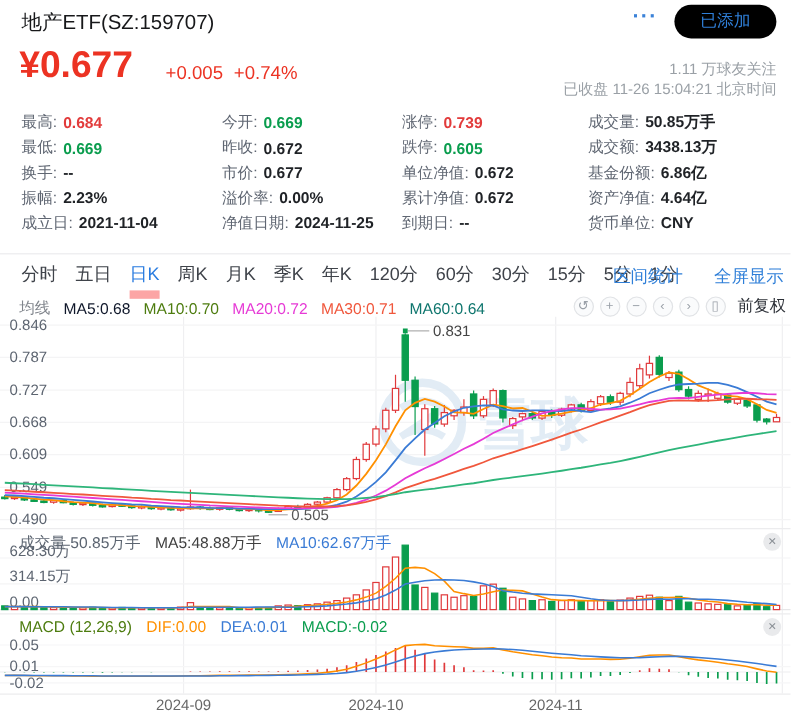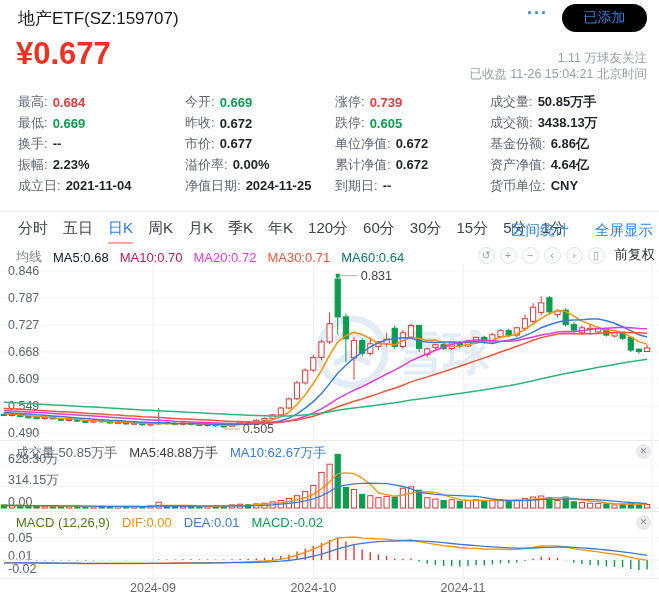--- a/index.html
+++ b/index.html
@@ -18,21 +18,21 @@
   .followers{right:12px;top:50px;font-size:12.5px;color:#9aa0a6;}
   .status{right:12px;top:66px;font-size:12.5px;color:#9aa0a6;}
   .stats-col{top:92px;display:flex;flex-direction:column;}
   .stat-row{height:20.8px;display:flex;align-items:center;font-size:13px;white-space:nowrap;}
   .stat-label{color:#5f6672;}
   .stat-value{font-weight:bold;color:#1f2226;margin-left:5px;}
   .stat-value.red{color:#e23b3b;} .stat-value.green{color:#0a9d4e;}
   .divider{left:0;top:211px;width:659px;height:1px;background:#ececee;}
   .tabs{left:18px;top:219px;display:flex;gap:15px;font-size:15px;color:#3f434a;height:25px;align-items:flex-start;}
   .tab{cursor:pointer;padding-bottom:4px;}
-  .tab.active{color:#2a7ce0;border-bottom:2px solid #fca5a5;}
+  .tab.active{color:#2a7ce0;border-bottom:7px solid #fca5a5;}
   .tab-links{right:6px;top:221px;display:flex;gap:26px;font-size:14.5px;color:#2f7fd8;}
   .tab-links span{cursor:pointer;}
   .ma-legend{left:16px;top:248px;display:flex;gap:11px;font-size:13px;align-items:center;}
   .toolbar{right:4px;top:246px;display:flex;gap:5px;align-items:center;}
   .tool-btn{width:17px;height:17px;border-radius:50%;border:1px solid #e1e3e6;background:#fafbfc;color:#9aa0a8;
             font-size:11px;line-height:14px;text-align:center;padding:0;cursor:pointer;}
   .adjust{color:#2b2f36;font-size:13.5px;margin-left:5px;}
   .panel-legend{display:flex;gap:12px;font-size:13px;align-items:center;white-space:nowrap;}
   .vol-legend{left:16px;top:444px;}
   .macd-legend{left:16px;top:515px;}
@@ -434,20 +434,24 @@
         <text x="313.32000000000005" y="592" fill="#666" font-size="12.5" text-anchor="middle">2024-10</text>
         <text x="463.096" y="592" fill="#666" font-size="12.5" text-anchor="middle">2024-11</text>
       </svg>
   </div>
 
   <div class="abs title">地产ETF(SZ:159707)</div>
   <button class="abs more">···</button>
   <button class="abs added">已添加</button>
 
   <div class="abs price">¥0.677</div>
+  <div class="abs chg-row">
+    <span>+0.005</span>
+    <span>+0.74%</span>
+  </div>
   <div class="abs followers">1.11 万球友关注</div>
   <div class="abs status">已收盘 11-26 15:04:21 北京时间</div>
 
   <div id="statsRoot">
       <div class="abs stats-col" style="left: 18px;">
         <div class="stat-row">
           <span class="stat-label">最高: </span>
           <span class="stat-value red">0.684</span>
         </div>
         <div class="stat-row">
@@ -552,21 +556,21 @@
       <span class="tab">1分</span>
     </div>
   <div class="abs tab-links" id="tabLinksRoot">
       <span>区间统计</span>
       <span>全屏显示</span>
     </div>
 
   <div class="abs ma-legend" id="maLegendRoot">
       <span style="color: rgb(128, 133, 140);">均线</span>
       <span style="color: #0f172a;">MA5:0.68</span>
-      <span style="color: #be185d;">MA10:0.70</span>
+      <span style="color: #4d7c0f;">MA10:0.70</span>
       <span style="color: rgb(230, 58, 214);">MA20:0.72</span>
       <span style="color: rgb(240, 87, 60);">MA30:0.71</span>
       <span style="color: #0f766e;">MA60:0.64</span>
     </div>
   <div class="abs toolbar" id="toolbarRoot">
       <button class="tool-btn">↺</button>
       <button class="tool-btn">+</button>
       <button class="tool-btn">−</button>
       <button class="tool-btn">‹</button>
       <button class="tool-btn">›</button>

